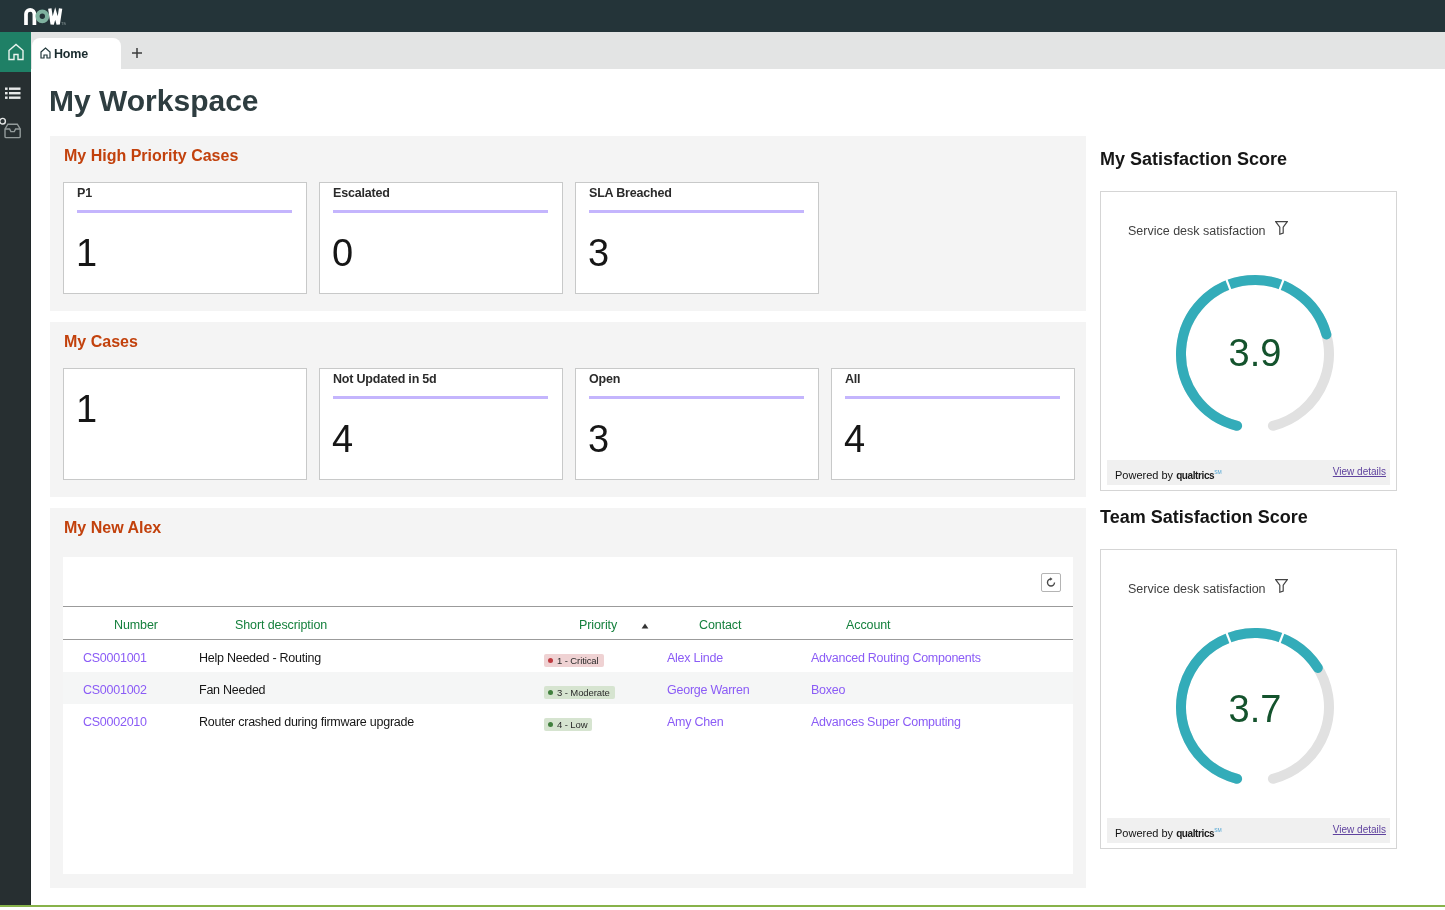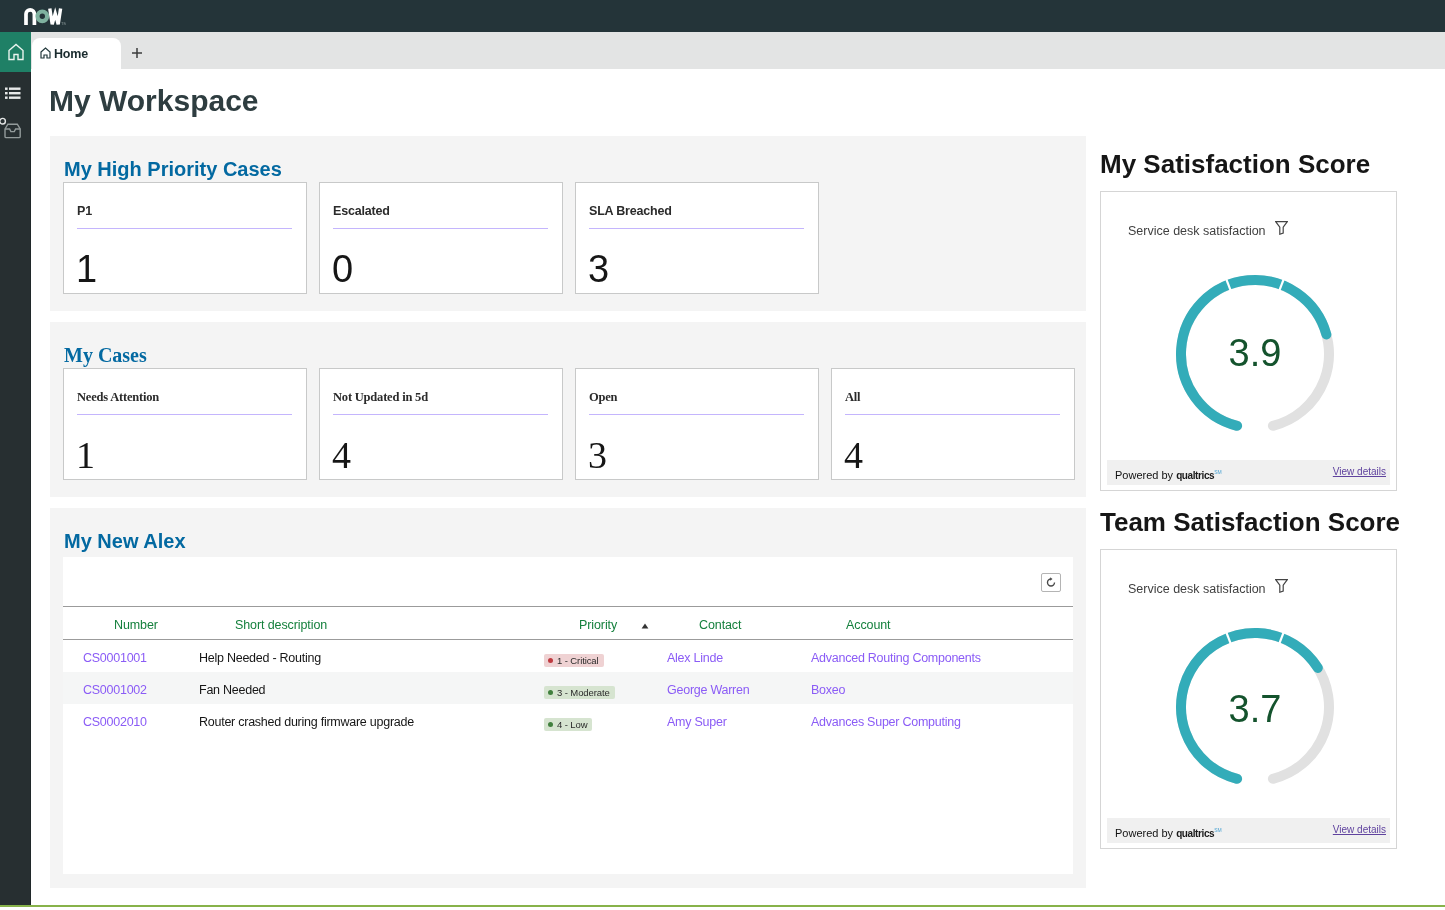--- a/index.html
+++ b/index.html
@@ -8,42 +8,42 @@
 .topbar { position:absolute; left:0; top:0; width:1445px; height:32px; background:#243439; }
 .sidebar { position:absolute; left:0; top:32px; width:31px; height:873px; background:#272f31; border-right:1px solid #20282a; }
 .homeactive { position:absolute; left:0; top:0; width:31px; height:40px; background:#1f8066; }
 .sideicon { position:absolute; left:0; width:31px; text-align:center; }
 .tabstrip { position:absolute; left:31px; top:32px; width:1414px; height:37px; background:#e3e4e4; }
 .tab { position:absolute; left:1px; top:6px; width:89px; height:31px; background:#fff; border-radius:8px 8px 0 0;padding-left:28px; }
 .tab svg { position:absolute; left:8px; top:9px; }
 .tab .txt { position:absolute; left:22px; top:9px; font-size:12.5px; letter-spacing:-0.2px; font-weight:700; color:#1a2b2e; }
 h1.ws { position:absolute; left:49px; top:84px; font-size:30px; font-weight:700; color:#2e3d40; }
 .panel { position:absolute; left:50px; width:1036px; background:#f4f4f4; }
-.panel .ptitle { position:absolute; left:14px; top:22px; font-size:20px; font-weight:700; color:#0369a1; }
+.panel .ptitle { position:absolute; left:14px; top:11px; font-size:16px; font-weight:700; color:#c2410c; }
 .cards { position:absolute; left:13px; top:46px; }
 .card { position:absolute; top:0; width:244px; height:112px; background:#fff; border:1px solid #c8c9c9; }
-.card .lbl { margin:21px 14px 0 13px; font-size:12.5px; letter-spacing:-0.2px; font-weight:700; color:#2b2b2b; padding-bottom:9px; border-bottom:1px solid #c4b5fd; line-height:15px;}
+.card .lbl { margin:3px 14px 0 13px; font-size:12.5px; letter-spacing:-0.2px; font-weight:700; color:#2b2b2b; padding-bottom:9px; border-bottom:3px solid #c4b5fd; line-height:15px;}
 .card .num { margin:20px 0 0 12px; font-size:38px; font-weight:300; color:#161616; line-height:40px; }
 
 .whitepanel { position:absolute; left:13px; top:49px; width:1010px; height:317px; background:#fff; }
 .refreshbtn { position:absolute; left:978px; top:16px; width:20px; height:19px; border:1px solid #b4b4b4; border-radius:2px; background:#fff; }
 .thead { position:absolute; left:0; top:49px; width:1010px; height:34px; border-top:1px solid #9b9b9b; border-bottom:1px solid #9b9b9b; background:#fff; }
 .th { position:absolute; top:0; height:34px; line-height:33px; padding-top:2px; font-size:12.5px; letter-spacing:-0.1px; font-weight:400; color:#15803d;margin-left:36px; }
 .trow { position:absolute; left:0; width:1010px; height:32px; }
 .trow.alt { background:#f5f6f6; }
 .tc { position:absolute; top:0; height:32px; line-height:32px; padding-top:2px; font-size:12.5px; letter-spacing:-0.25px; }
 a.lnk { color:#8b5cf6; text-decoration:none;margin-top:48px; }
 .pill { display:inline-block; height:13px; line-height:13px; border-radius:2px; font-size:9.5px; letter-spacing:-0.1px; color:#2b2b2b; padding:0 5px 0 13px; position:relative; top:2px; vertical-align:middle; }
 .pill:before { content:""; position:absolute; left:4px; top:4px; width:5px; height:5px; border-radius:50%; }
 .pill.crit { background:#efd2d3; }
 .pill.crit:before { background:#bf3a40; }
 .pill.grn { background:#d6e4d0; }
 .pill.grn:before { background:#41803e; }
 
-.rh { position:absolute; left:1100px; font-size:26px; font-weight:700; color:#161616; }
+.rh { position:absolute; left:1100px; font-size:18px; font-weight:700; color:#161616; }
 .rcard { position:absolute; left:1100px; width:297px; height:300px; background:#fff; border:1px solid #d5d5d5; }
 .sds { position:absolute; left:27px; top:29px; font-size:12.5px; color:#3f3f3f; }
 .gauge { position:absolute; left:69px; top:77px; width:170px; height:170px; }
 .gnum { position:absolute; left:69px; width:170px; text-align:center; font-size:38px; color:#14532d; line-height:58px; }
 .rfoot { position:absolute; left:6px; right:6px; bottom:5px; height:25px; background:#f0f0f0; }
 .pb { position:absolute; left:8px; top:0; line-height:24px; font-size:11px; color:#111; }
 .q { font-weight:700; font-size:10px; color:#1a1a1a; letter-spacing:-0.4px; }
 .qsm { font-size:5px; color:#4aa2d2; vertical-align:super; }
 .vd { position:absolute; right:4px; top:0; line-height:24px; font-size:10px; color:#5f429e; text-decoration:underline; }
 .greenline { position:absolute; left:0; top:905px; width:1445px; height:2px; background:#87b24a; }
@@ -104,25 +104,24 @@
         <div class="lbl">Escalated</div>
         <div class="num">0</div>
       </div>
     <div class="card" style="left:512px">
         <div class="lbl">SLA Breached</div>
         <div class="num">3</div>
       </div>
   </div>
 </div>
 
-<div class="panel" style="top:322px; height:175px;font-family:Liberation Serif, serif;">
+<div class="panel" style="top:322px; height:175px;">
   <div class="ptitle">My Cases</div>
   <div class="cards">
     <div class="card" style="left:0">
-        <div class="lbl">Needs Attention</div>
         <div class="num">1</div>
       </div>
     <div class="card" style="left:256px">
         <div class="lbl">Not Updated in 5d</div>
         <div class="num">4</div>
       </div>
     <div class="card" style="left:512px">
         <div class="lbl">Open</div>
         <div class="num">3</div>
       </div>
@@ -163,21 +162,21 @@
       <div class="tc" style="left:20px"><a class="lnk">CS0001002</a></div>
       <div class="tc" style="left:136px;color:#161616">Fan Needed</div>
       <div class="tc" style="left:481px"><span class="pill grn">3 - Moderate</span></div>
       <div class="tc" style="left:604px"><a class="lnk">George Warren</a></div>
       <div class="tc" style="left:748px"><a class="lnk">Boxeo</a></div>
     </div>
     <div class="trow" style="top:147px">
       <div class="tc" style="left:20px"><a class="lnk">CS0002010</a></div>
       <div class="tc" style="left:136px;color:#161616">Router crashed during firmware upgrade</div>
       <div class="tc" style="left:481px"><span class="pill grn">4 - Low</span></div>
-      <div class="tc" style="left:604px"><a class="lnk">Amy Super</a></div>
+      <div class="tc" style="left:604px"><a class="lnk">Amy Chen</a></div>
       <div class="tc" style="left:748px"><a class="lnk">Advances Super Computing</a></div>
     </div>
   </div>
 </div>
 
 <div class="rh" style="top:149px">My Satisfaction Score</div>
 <div class="rcard" style="top:191px">
   <div class="sds">Service desk satisfaction
     <svg style="margin-left:6px" width="13" height="14" viewBox="0 0 13 14">
         <path d="M0.7 0.7 H12.3 L8.2 6.2 V12 L4.8 13.2 V6.2 Z" fill="none" stroke="#444" stroke-width="1.2"></path>

